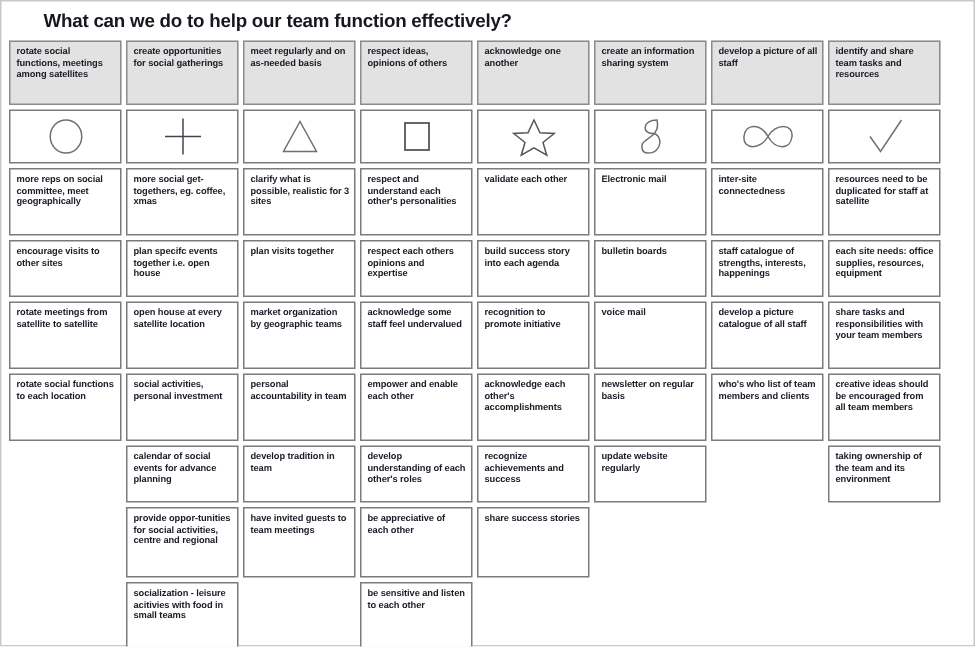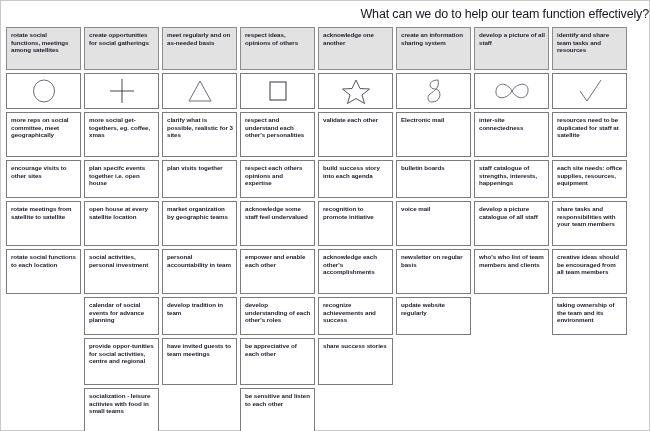--- a/index.html
+++ b/index.html
@@ -11,23 +11,23 @@
     overflow:hidden;
   }
   #frame{
     position:relative;
     width:650px;height:431px;
     box-sizing:border-box;
     border:1px solid #c9c9c9;
     background:#fff;
   }
   #title{
-    text-align:right;
+    text-align:left;
     font-size:12.5px;
-    font-weight:normal;
+    font-weight:bold;
     letter-spacing:-0.15px;
     color:#17171f;
     padding-top:6px;
     padding-bottom:6px;
     line-height:14px;
     padding-left:28px;
   }
   #board{
     display:flex;
     padding:0 4px 0 5px;

